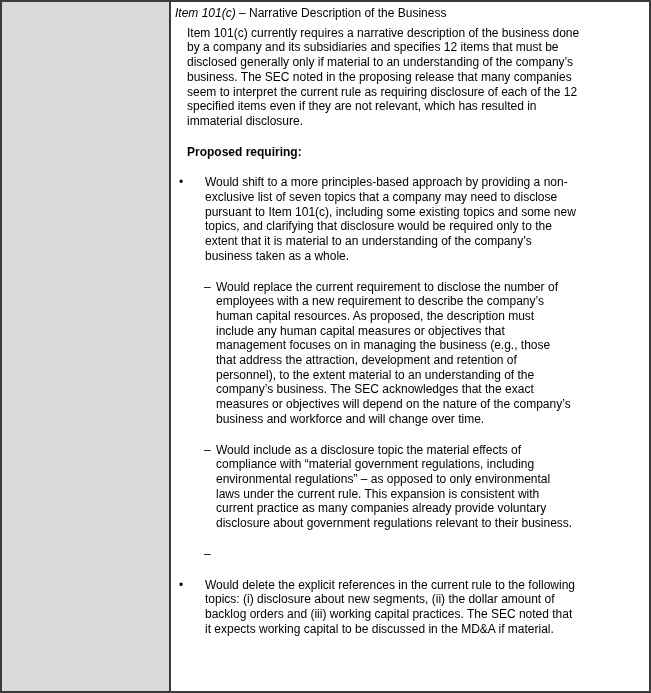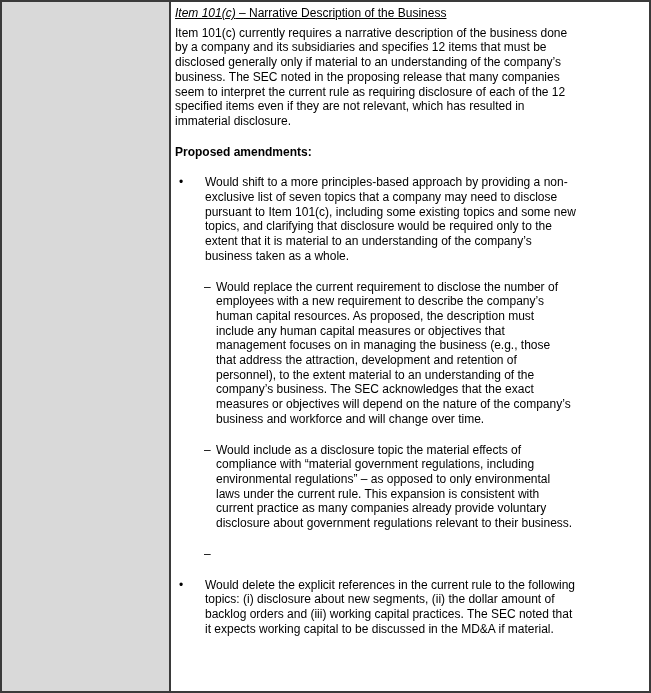--- a/index.html
+++ b/index.html
@@ -24,23 +24,23 @@
     box-sizing: border-box;
   }
   .cell-right {
     flex: 1;
     box-sizing: border-box;
     padding: 4px 2px 0 4px;
     overflow: hidden;
     font-size: 12px;
     line-height: 14.7px;
   }
-  .heading { margin: 0 0 5px 0; white-space: pre; text-decoration: underline; }
+  .heading { margin: 0 0 5px 0; white-space: pre; }
   .heading .it { font-style: italic; }
-  .block { margin: 0 0 16px 0; white-space: pre; }
+  .block { margin: 0 0 16px 12px; white-space: pre; }
   .bold { font-weight: bold; }
   .li { display: flex; margin: 0 0 16px 0; }
   .li:last-child { margin-bottom: 0; }
   .li .text { white-space: pre; }
   .l1 > .marker { flex: none; width: 30px; padding-left: 4px; box-sizing: border-box; }
   .l2 > .marker { flex: none; width: 12px; margin-left: 29px; }
 </style>
 </head>
 <body>
 
@@ -54,21 +54,21 @@
       <p class="heading"><span class="it">Item 101(c)</span><span> – Narrative Description of the Business</span></p>
 
       <p class="block">Item 101(c) currently requires a narrative description of the business done
 by a company and its subsidiaries and specifies 12 items that must be
 disclosed generally only if material to an understanding of the company’s
 business. The SEC noted in the proposing release that many companies
 seem to interpret the current rule as requiring disclosure of each of the 12
 specified items even if they are not relevant, which has resulted in
 immaterial disclosure.</p>
 
-      <p class="block bold">Proposed amendments:</p>
+      <p class="block bold">Proposed requiring:</p>
 
       <div class="li l1">
         <span class="marker">•</span>
         <span class="text">Would shift to a more principles-based approach by providing a non-
 exclusive list of seven topics that a company may need to disclose
 pursuant to Item 101(c), including some existing topics and some new
 topics, and clarifying that disclosure would be required only to the
 extent that it is material to an understanding of the company’s
 business taken as a whole.</span>
       </div>

